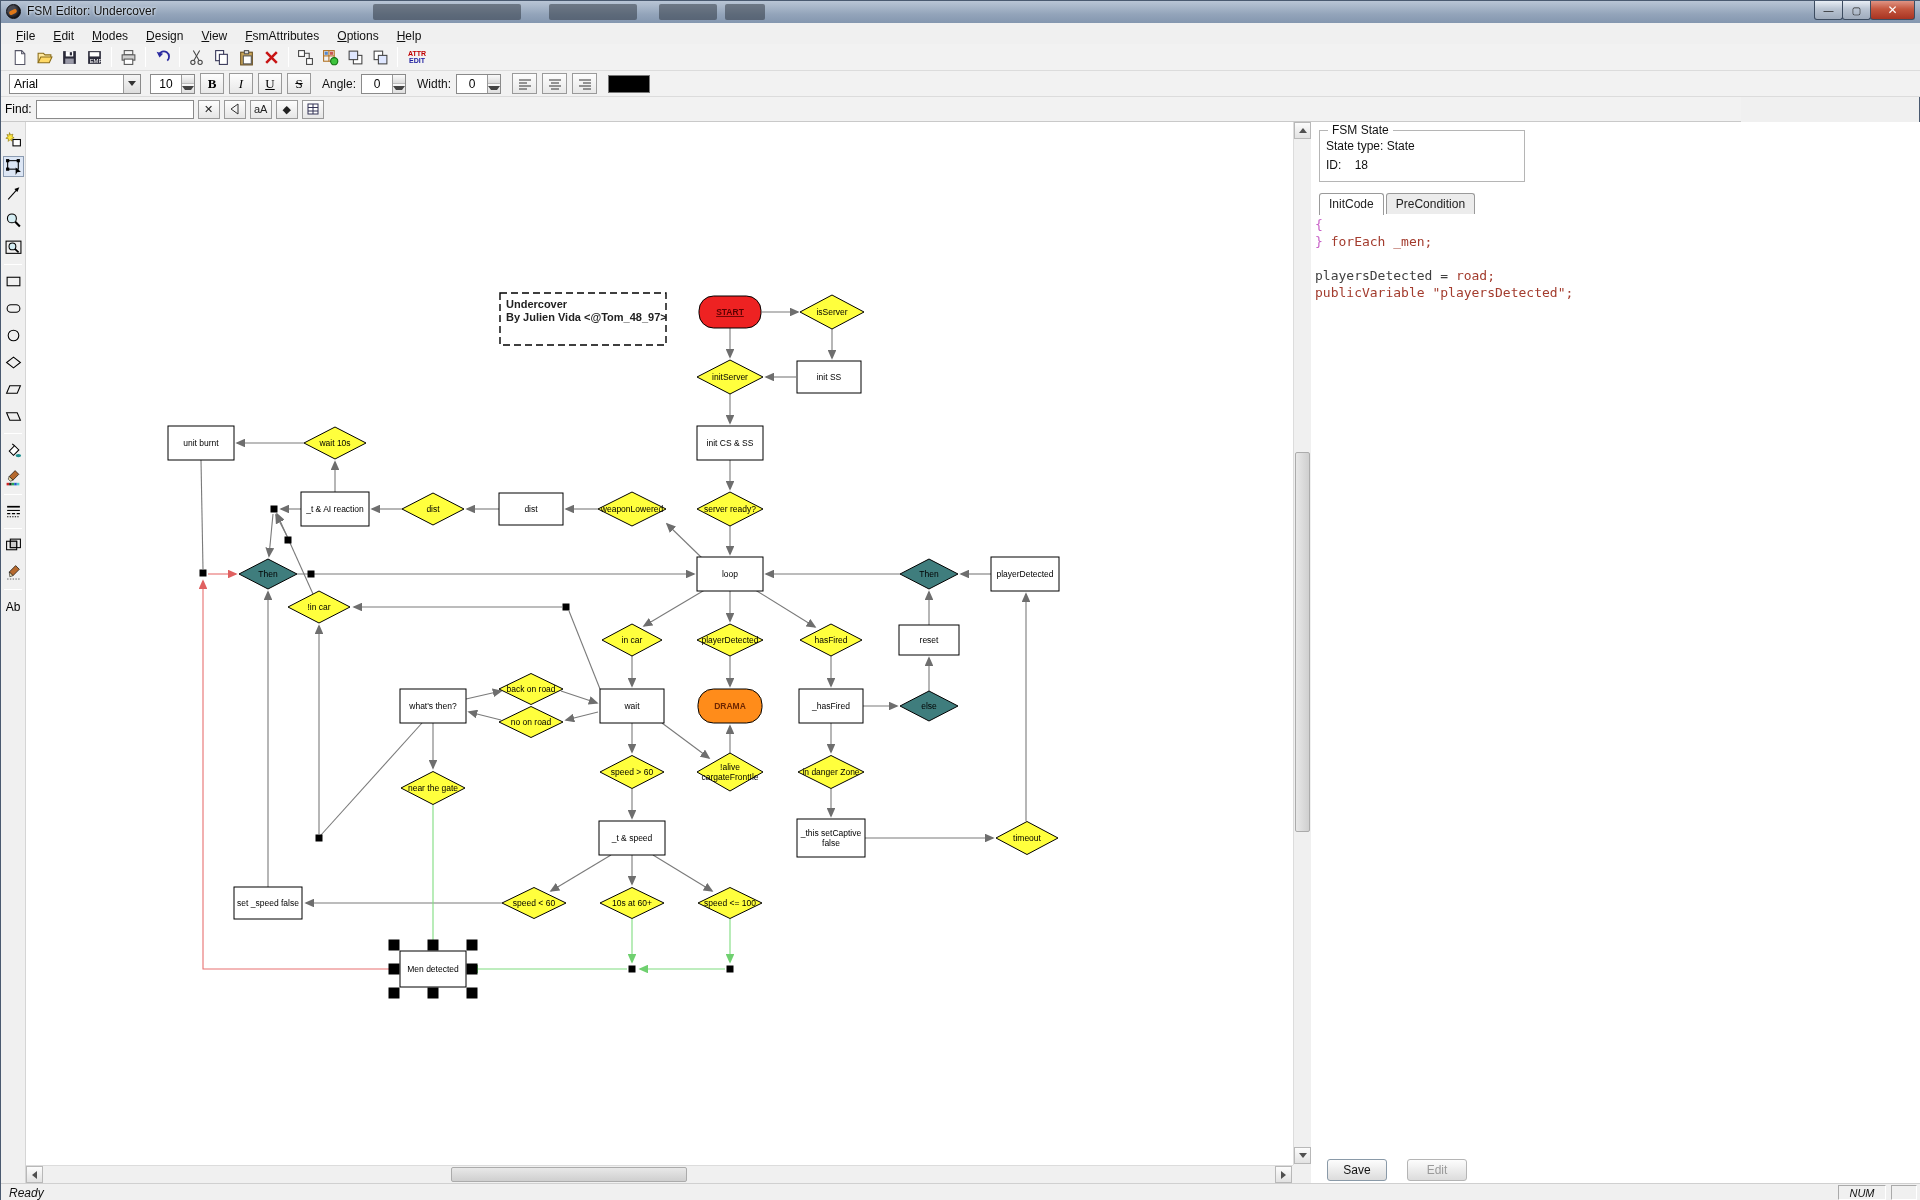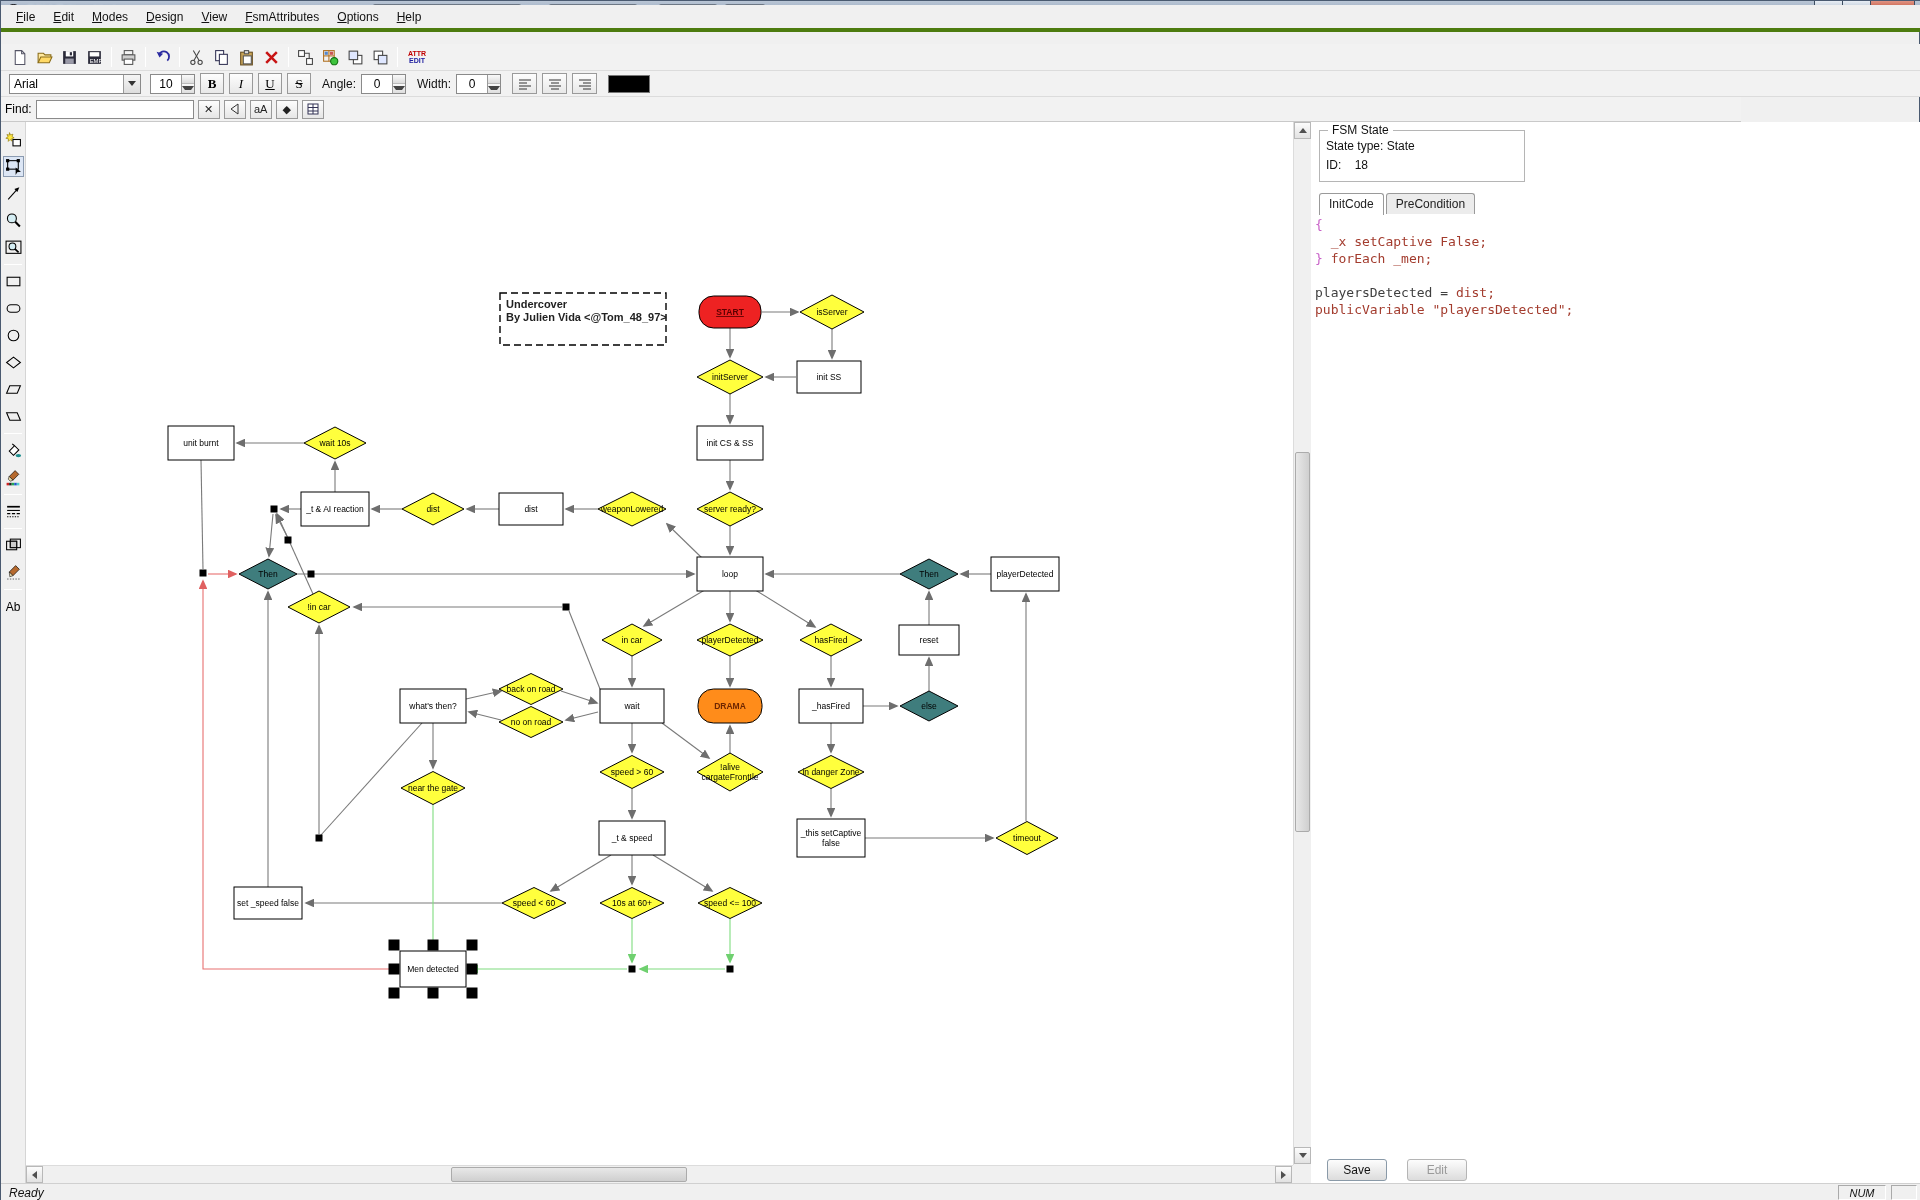--- a/index.html
+++ b/index.html
@@ -19,22 +19,22 @@
   #title-text { position:absolute; left:26px; top:3px; font-size:12px; color:#111;
     text-shadow:0 0 3px #dfe8f2, 0 0 3px #dfe8f2; }
   #win-buttons { position:absolute; right:6px; top:0; display:flex; }
   .winbtn { width:29px; height:19px; border:1px solid #3c4c60; border-top:none;
     background:linear-gradient(#e8eef5,#b9c4d2 45%,#9fabbc); display:flex; align-items:center;
     justify-content:center; font-size:10px; color:#222; border-radius:0 0 3px 3px; margin-left:-1px; }
   .winbtn.close { width:45px; background:linear-gradient(#e09484,#c4563e 45%,#a83422); color:#fff;
     font-size:12px; }
 
   
-  #menubar { position:absolute; left:0; top:4px; width:1920px; height:27px; background:#f0f0f0;
-    border-bottom:4px solid #4d7c0f; display:flex; align-items:center; padding-left:6px; }
+  #menubar { position:absolute; left:0; top:22px; width:1920px; height:27px; background:#f0f0f0;
+    border-bottom:1px solid #4d7c0f; display:flex; align-items:center; padding-left:6px; }
   .menu-item { padding:2px 9px; font-size:12px; color:#111; }
   .menu-item span u { text-decoration:underline; }
 
   
   #toolbar1 { position:absolute; left:0; top:43px; width:1920px; height:27px; background:#f2f2f2;
     border-bottom:1px solid #dcdcdc; display:flex; align-items:center; padding-left:6px; }
   .tbtn { width:25px; height:23px; display:flex; align-items:center; justify-content:center;
     border:1px solid transparent; }
   .tbtn svg { width:17px; height:17px; }
   .tsep { width:1px; height:20px; background:#c8c8c8; border-right:1px solid #fff; margin:0 4px; }
@@ -704,21 +704,21 @@
       </div>
       <div class="grp-row" style="top:27px">
         <span>ID:</span>
         <span style="margin-left:10px">18</span>
       </div>
     </div>
     <div id="tabs">
         <div class="tab active">InitCode</div>
         <div class="tab">PreCondition</div>
       </div>
-    <div id="code"><div><span class="pur">{</span></div><div><span class="red">  _x setCaptive False;</span></div><div><span class="pur">} </span><span class="red">forEach _men;</span></div><div>&nbsp;</div><div><span class="dark">playersDetected = </span><span class="red">dist;</span></div><div><span class="red">publicVariable "playersDetected";</span></div></div>
+    <div id="code"><div><span class="pur">{</span></div><div><span class="pur">} </span><span class="red">forEach _men;</span></div><div>&nbsp;</div><div><span class="dark">playersDetected = </span><span class="red">road;</span></div><div><span class="red">publicVariable "playersDetected";</span></div></div>
     <div id="panel-buttons">
       <div class="pbtn">Save</div>
       <div class="pbtn disabled">Edit</div>
     </div>
   </div>
 
   <div id="statusbar">
     <span id="status-ready">Ready</span>
     <span id="status-num" class="scell">NUM</span>
     <span id="status-empty" class="scell"></span>

